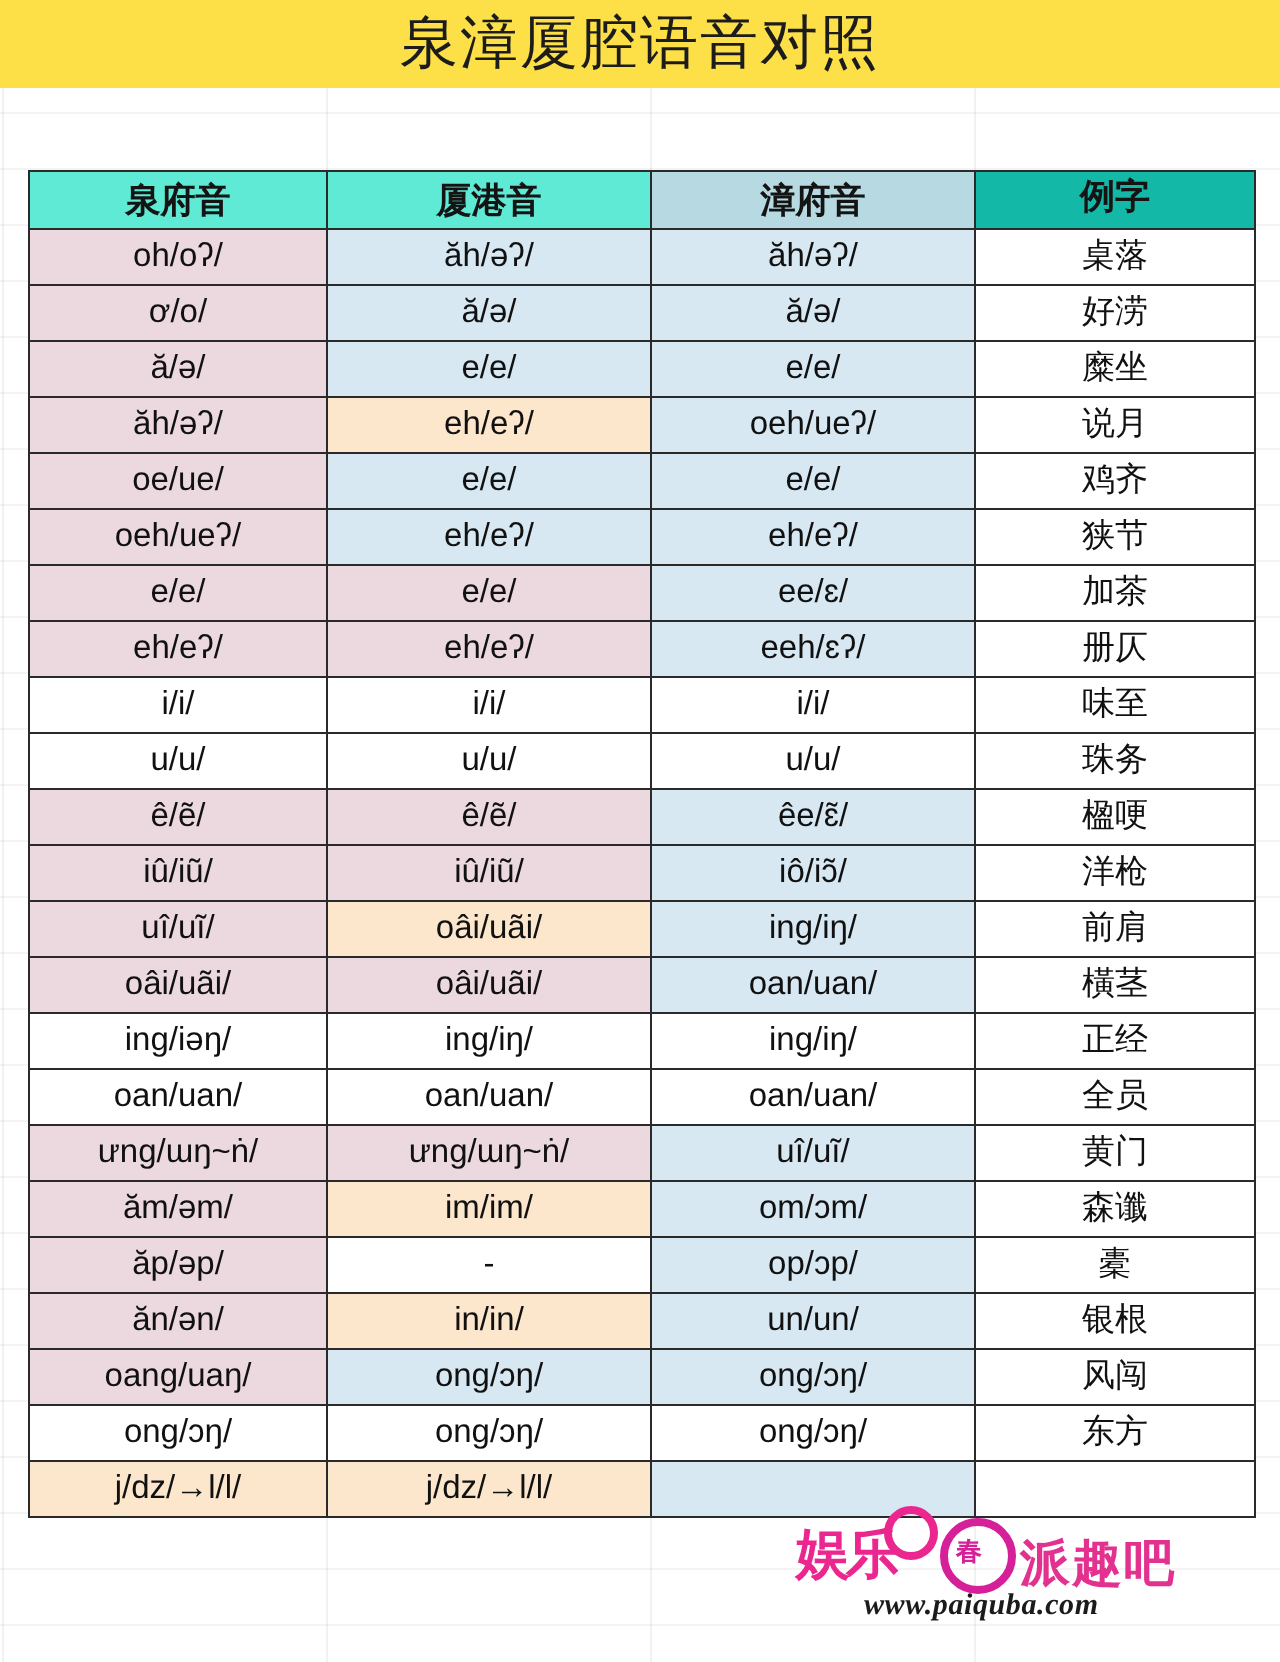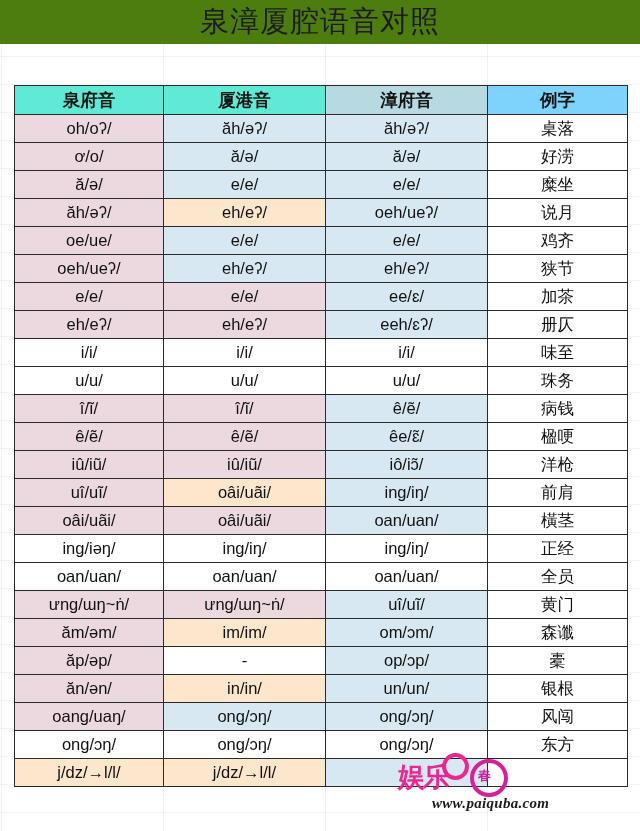--- a/index.html
+++ b/index.html
@@ -29,21 +29,21 @@
 
   .title-wrap {
     position: absolute;
     left: 0; top: 0;
     width: 640px;
     height: 44px;
     display: flex;
     align-items: center;
     justify-content: center;
     z-index: 3;
-    background: #4d7c0f;
+    background: #fde047;
   }
   .title {
     font-size: 29px;
     letter-spacing: 1px;
     color: #1c1c1c;
     font-weight: 400;
     white-space: nowrap;
   }
 
   .table-wrap {
@@ -86,21 +86,21 @@
 
   
   .f-none  { background: #ffffff; }
   .f-pink  { background: #ecd9df; }
   .f-blue  { background: #d7e8f2; }
   .f-peach { background: #fce6cc; }
 
   .h-pink  { background: #5eead4; }
   .h-peach { background: #5eead4; }
   .h-blue  { background: #b6d9e2; }
-  .h-white { background: #7dd3fc; }
+  .h-white { background: #14b8a6; font-family: Liberation Mono, monospace; }
 
   .ex { font-size: 17px; }
 
   
   .watermark {
     position: absolute;
     left: 392px;
     top: 757px;
     width: 244px;
     height: 62px;
@@ -244,26 +244,20 @@
           <td class="f-none">i/i/</td>
           <td class="f-none ex">味至</td>
         </tr>
         <tr>
           <td class="f-none">u/u/</td>
           <td class="f-none">u/u/</td>
           <td class="f-none">u/u/</td>
           <td class="f-none ex">珠务</td>
         </tr>
         <tr>
-          <td class="f-pink">î/ĩ/</td>
-          <td class="f-pink">î/ĩ/</td>
-          <td class="f-blue">ê/ẽ/</td>
-          <td class="f-none ex">病钱</td>
-        </tr>
-        <tr>
           <td class="f-pink">ê/ẽ/</td>
           <td class="f-pink">ê/ẽ/</td>
           <td class="f-blue">êe/ɛ̃/</td>
           <td class="f-none ex">楹哽</td>
         </tr>
         <tr>
           <td class="f-pink">iû/iũ/</td>
           <td class="f-pink">iû/iũ/</td>
           <td class="f-blue">iô/iɔ̃/</td>
           <td class="f-none ex">洋枪</td>
@@ -336,14 +330,15 @@
         </tr>
       </tbody>
   </table>
 </div>
 
 <div class="watermark">
   <div class="wm-logo">娱乐</div>
   <div class="wm-ring2"></div>
   <div class="wm-ring"></div>
   <div class="wm-dot">春</div>
+  <div class="wm-cn">派趣吧</div>
   <div class="wm-url">www.paiquba.com</div>
 </div>
 
 </body></html>

